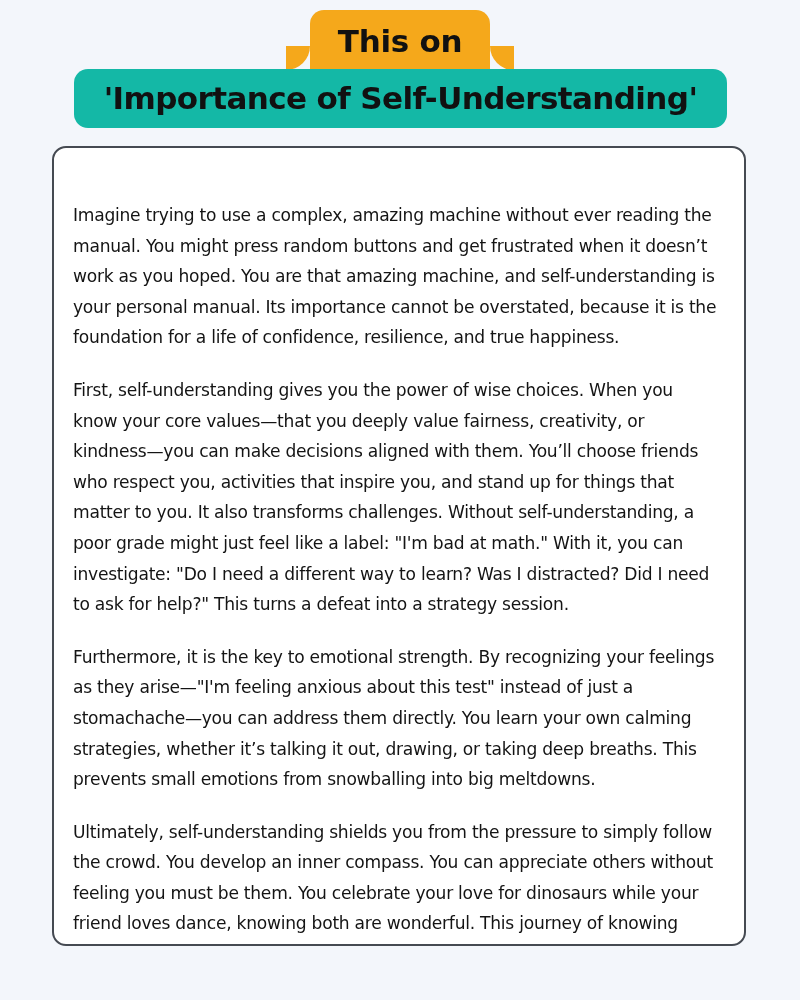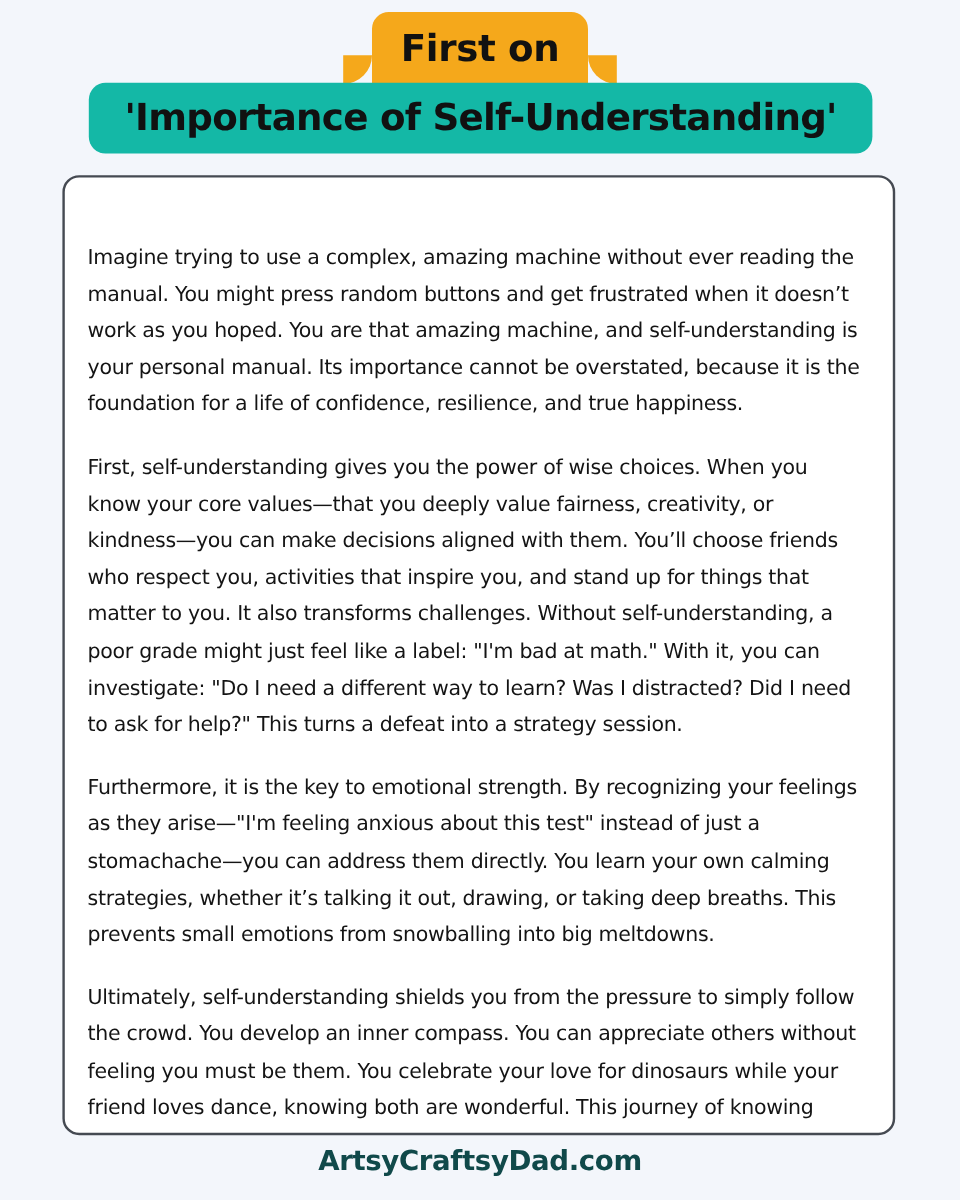--- a/index.html
+++ b/index.html
@@ -148,35 +148,32 @@
 <div class="page">
 
   <div class="header-banner">
 
     <div class="notch left"></div>
     <div class="notch right"></div>
 
     <div class="tab-bridge"></div>
 
     <div class="title-tab">
-      <span class="tab-text">First on</span>
+      <span class="tab-text">This on</span>
     </div>
 
     <div class="subtitle-bar">
       <span class="bar-text">'Importance of Self-Understanding'</span>
     </div>
 
   </div>
 
   <div class="essay-card">
     <div class="essay-body">
       <p>Imagine trying to use a complex, amazing machine without ever reading the manual. You might press random buttons and get frustrated when it doesn’t work as you hoped. You are that amazing machine, and self-understanding is your personal manual. Its importance cannot be overstated, because it is the foundation for a life of confidence, resilience, and true happiness.</p>
       <p>First, self-understanding gives you the power of wise choices. When you know your core values—that you deeply value fairness, creativity, or kindness—you can make decisions aligned with them. You’ll choose friends who respect you, activities that inspire you, and stand up for things that matter to you. It also transforms challenges. Without self-understanding, a poor grade might just feel like a label: "I'm bad at math." With it, you can investigate: "Do I need a different way to learn? Was I distracted? Did I need to ask for help?" This turns a defeat into a strategy session.</p>
       <p>Furthermore, it is the key to emotional strength. By recognizing your feelings as they arise—"I'm feeling anxious about this test" instead of just a stomachache—you can address them directly. You learn your own calming strategies, whether it’s talking it out, drawing, or taking deep breaths. This prevents small emotions from snowballing into big meltdowns.</p>
       <p>Ultimately, self-understanding shields you from the pressure to simply follow the crowd. You develop an inner compass. You can appreciate others without feeling you must be them. You celebrate your love for dinosaurs while your friend loves dance, knowing both are wonderful. This journey of knowing yourself—your passions, your limits, your true nature—isn't always easy, but it is the most rewarding work you will ever do. It leads to a life that is not someone else's copy but your own original masterpiece.</p>
     </div>
   </div>
 
-  <div class="footer">
-    <span class="footer-brand">ArtsyCraftsyDad.com</span>
-  </div>
 
 </div>
 
 </body></html>

